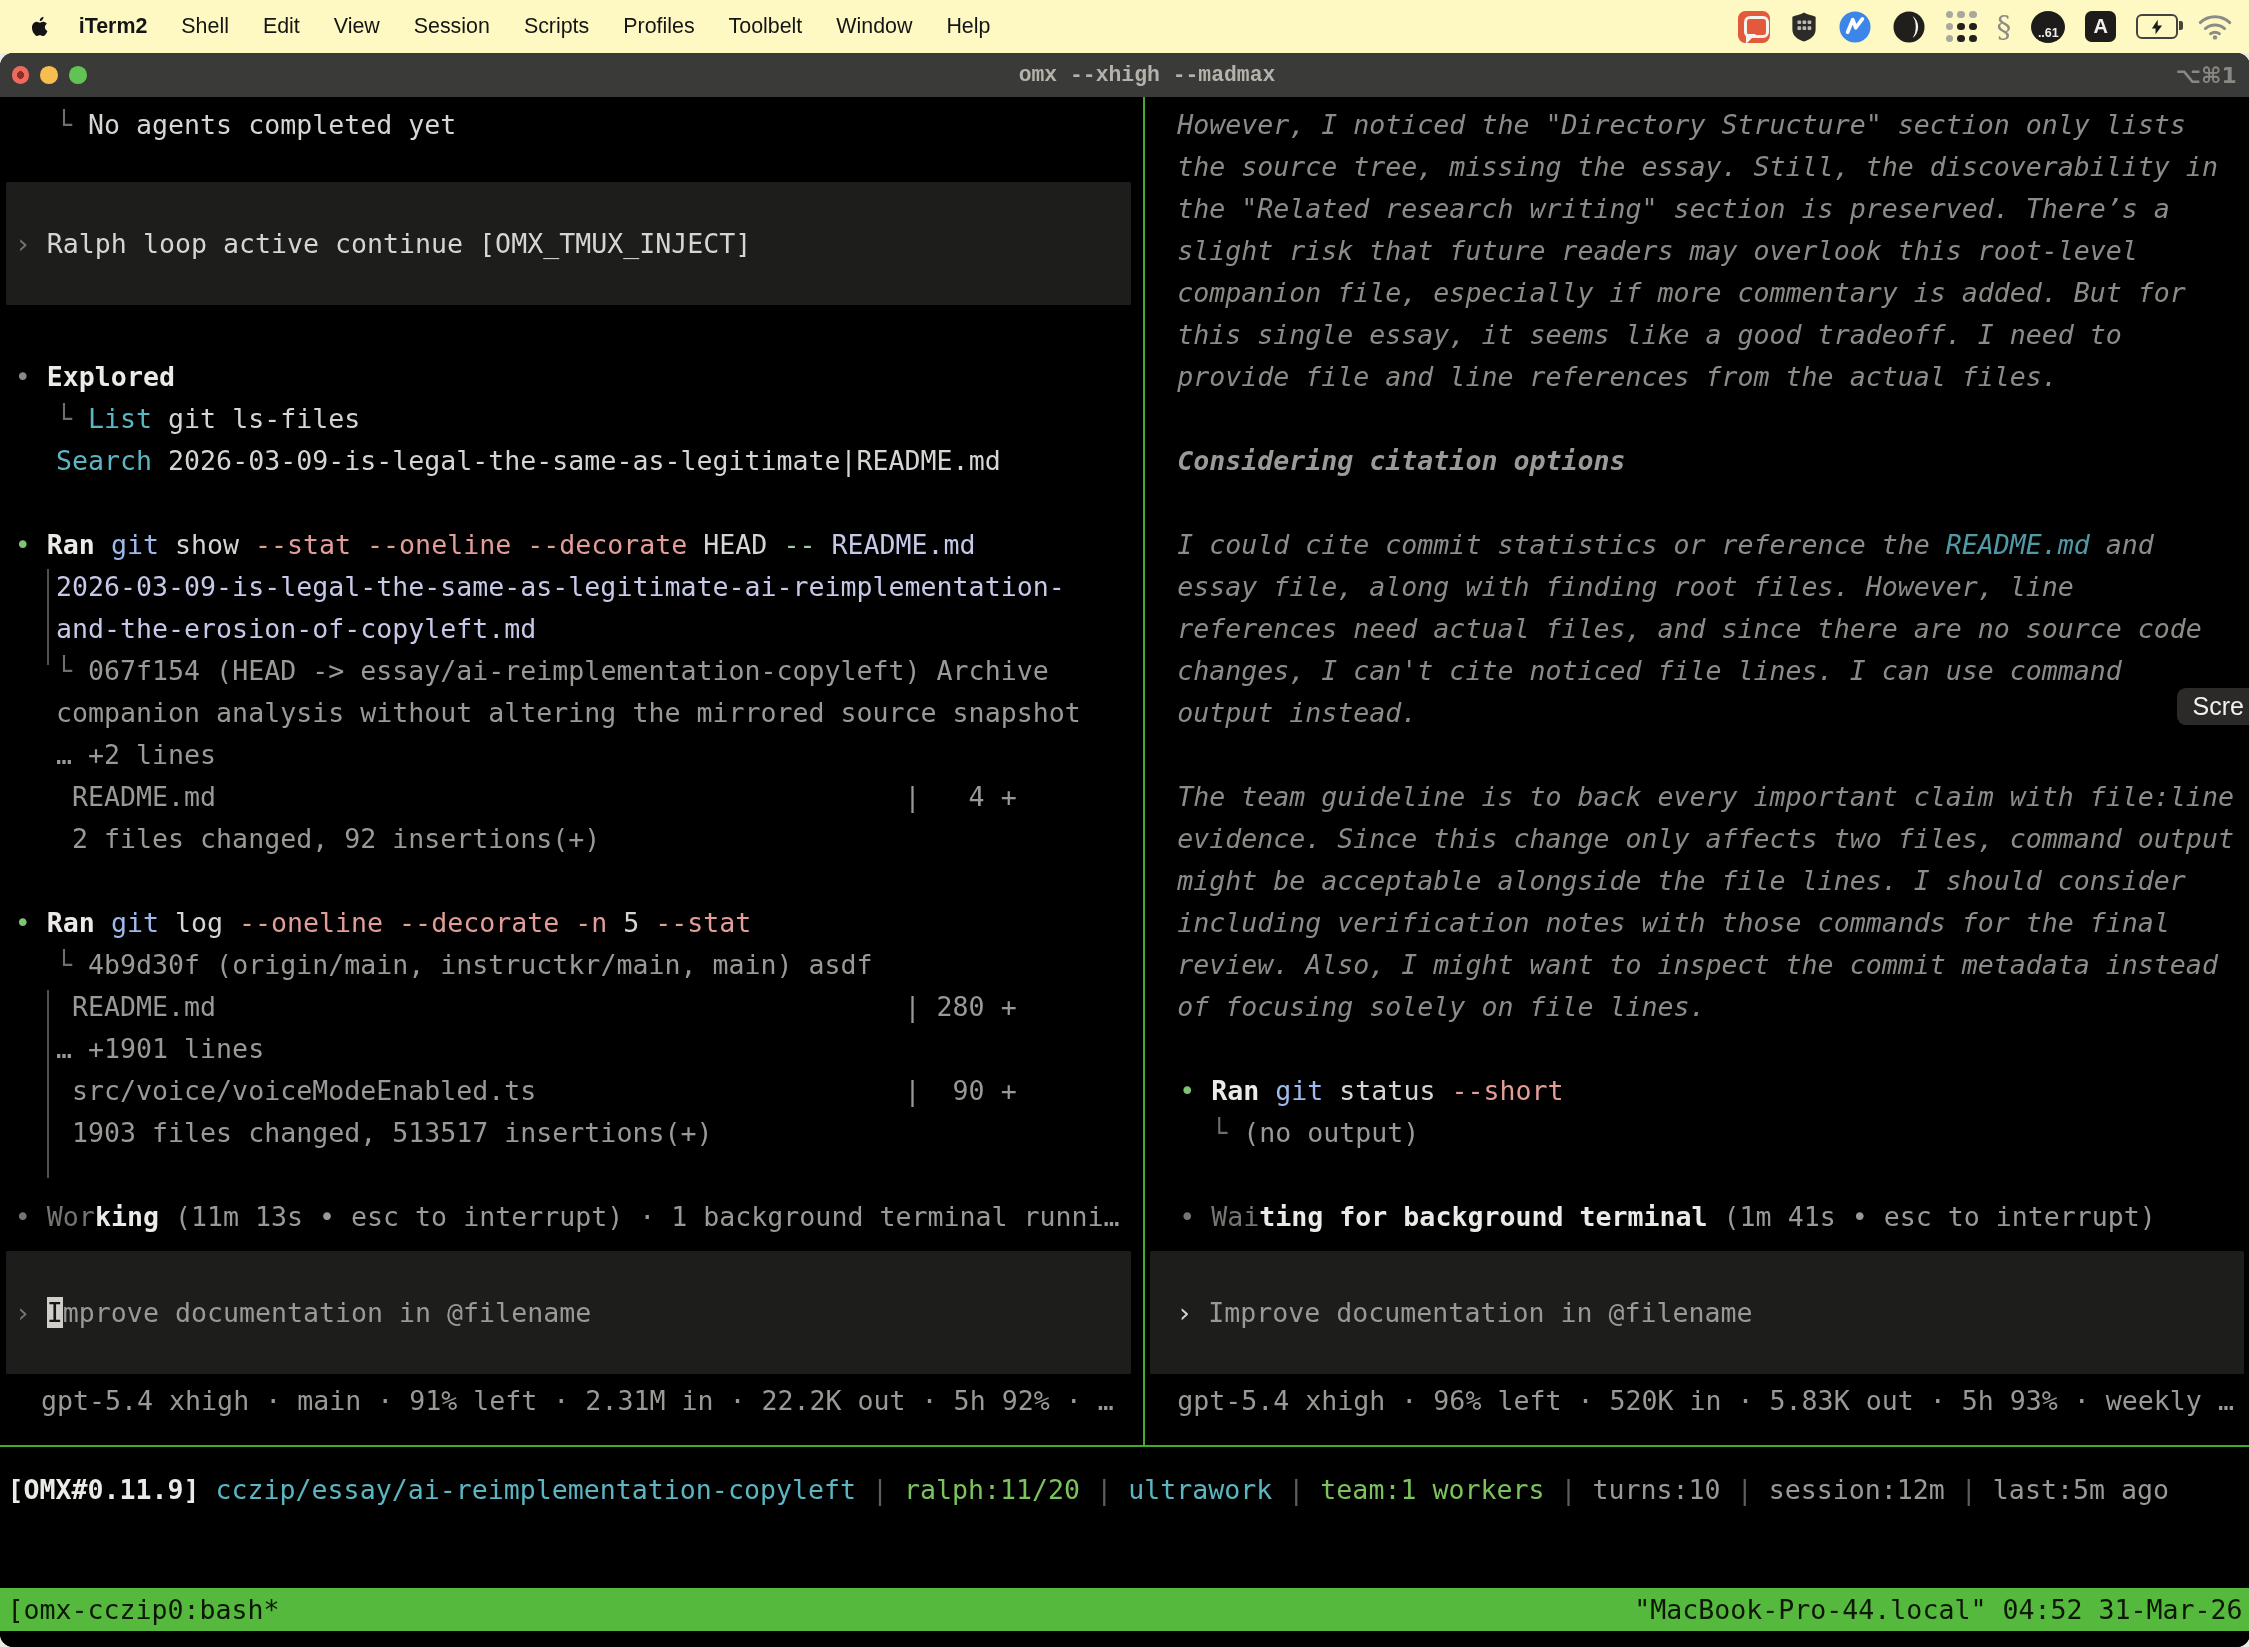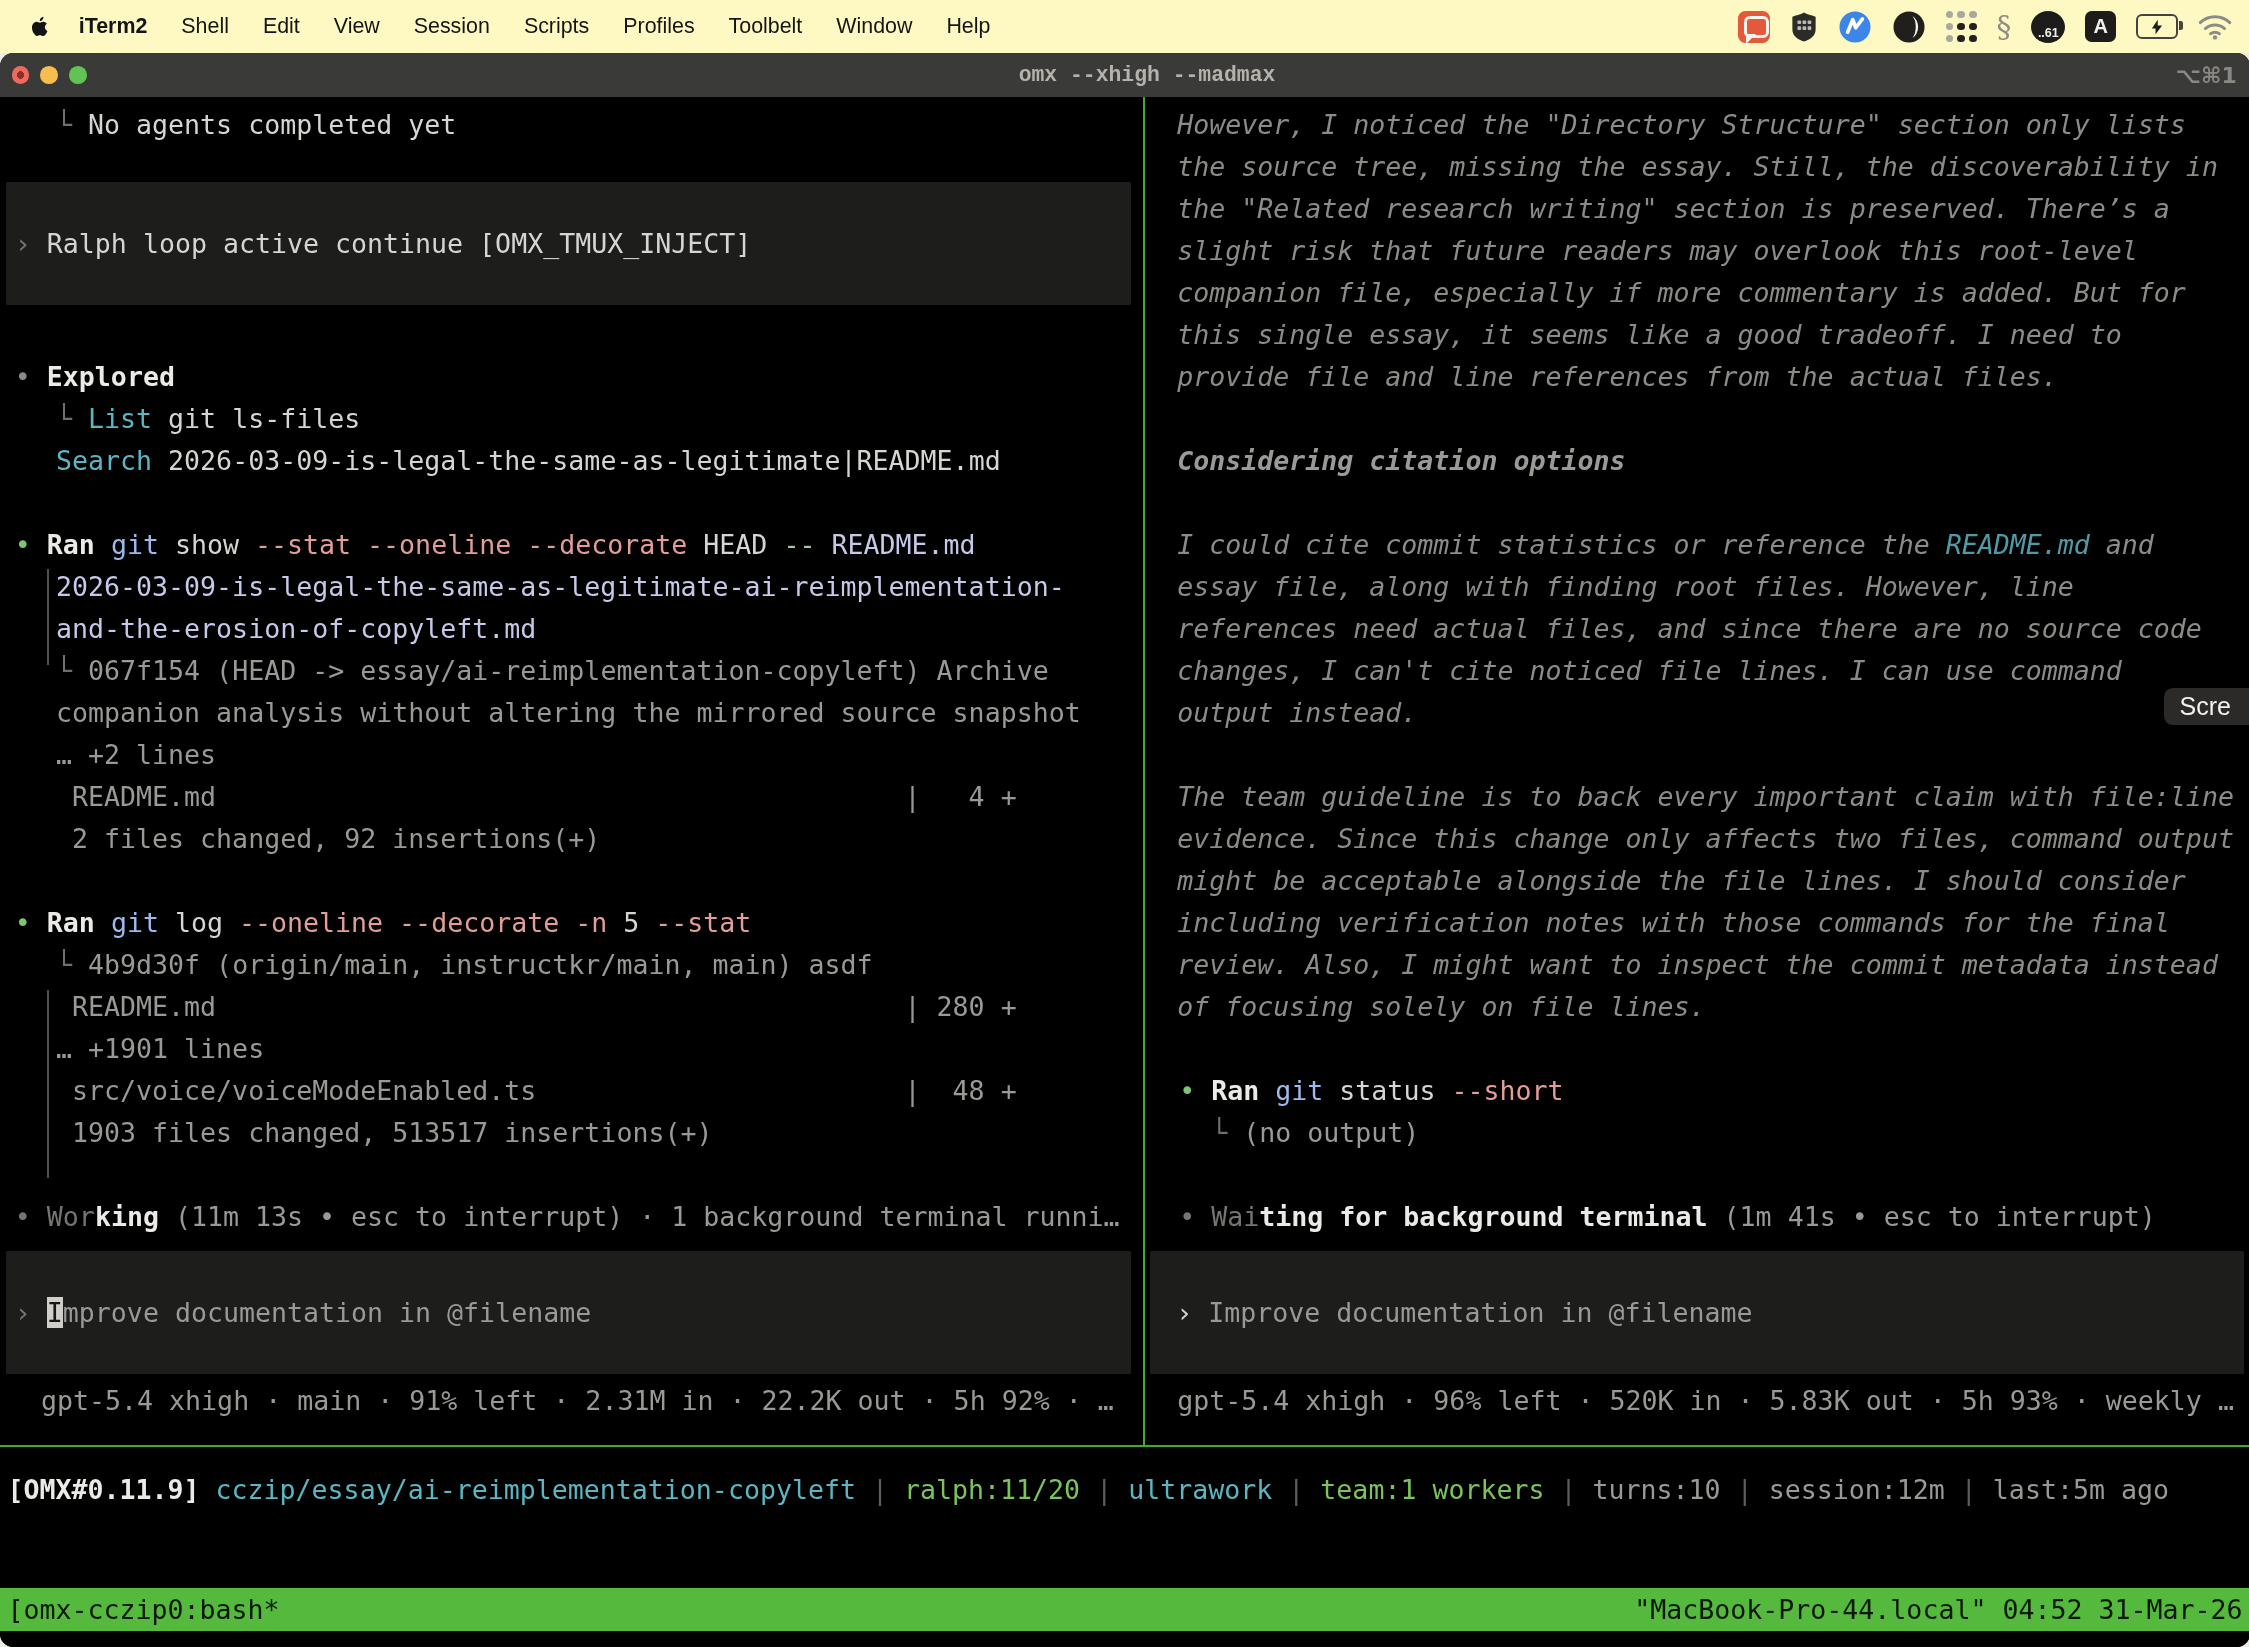--- a/index.html
+++ b/index.html
@@ -98,21 +98,21 @@
   .s-cursor{background:#cfcecb;color:#161614;}
 
   .statusline{margin-top:22px;height:42px;line-height:42px;white-space:pre;padding-left:7.4px;}
 
   .tmuxbar{position:absolute;left:0;right:0;bottom:16px;height:43px;background:#54b93c;
     color:#0d1706;line-height:43px;display:flex;justify-content:space-between;
     padding:0 7.4px;white-space:pre;font-size:26.6px;}
 
   .scre-tooltip{position:absolute;top:591px;right:0;height:37px;background:#2b2a28;
     border-radius:8.9px 0 0 8.9px;color:#f2f1ef;font-family:"Liberation Sans",sans-serif;
-    font-size:25px;line-height:37px;padding:0 19px 0 16px;}
+    font-size:25px;line-height:37px;padding:0 6px 0 16px;}
 </style>
 </head>
 <body>
 
 <div class="screen">
 
   <div class="menubar">
     <span class="apple">
       <svg width="22" height="25" viewBox="0 0 22 26">
           <path fill="#141414" d="M17.1 13.9c0-2.5 2-3.7 2.1-3.8-1.2-1.7-3-1.9-3.6-2-1.5-.2-3 .9-3.7.9-.8 0-2-.9-3.3-.9-1.7 0-3.2 1-4.1 2.5-1.7 3-.4 7.4 1.3 9.8.8 1.2 1.8 2.5 3.1 2.5 1.2-.1 1.7-.8 3.2-.8 1.5 0 1.9.8 3.3.8 1.3 0 2.2-1.2 3-2.4.9-1.4 1.3-2.7 1.3-2.8-.1 0-2.6-1-2.6-3.8zM14.6 5.9c.7-.8 1.1-1.9 1-3.1-1 .1-2.1.7-2.8 1.5-.6.7-1.2 1.9-1 2.9 1.1.1 2.2-.5 2.8-1.3z"></path>
@@ -214,21 +214,21 @@
             <div class="row tl i-sub"><span class="s-tree">└ </span><span class="s-gray">067f154 (HEAD -&gt; essay/ai-reimplementation-copyleft) Archive</span></div>
             <div class="row tl i-subsub"><span class="s-gray">companion analysis without altering the mirrored source snapshot</span></div>
             <div class="row tl i-subsub"><span class="s-gray">… +2 lines</span></div>
             <div class="row tl i-subsub"><span class="s-gray"> README.md                                           |   4 +</span></div>
             <div class="row tl i-subsub"><span class="s-gray"> 2 files changed, 92 insertions(+)</span></div>
             <div class="row tl"></div>
             <div class="row tl i-bullet"><span class="s-bgreen">• </span><span class="s-bwhite">Ran</span><span class="s-white"> </span><span class="s-blue">git</span><span class="s-white"> log </span><span class="s-salmon">--oneline --decorate -n</span><span class="s-white"> 5 </span><span class="s-salmon">--stat</span></div>
             <div class="row tl i-sub"><span class="s-tree">└ </span><span class="s-gray">4b9d30f (origin/main, instructkr/main, main) asdf</span></div>
             <div class="row tl i-subsub"><span class="s-gray"> README.md                                           | 280 +</span></div>
             <div class="row tl i-subsub"><span class="s-gray">… +1901 lines</span></div>
-            <div class="row tl i-subsub"><span class="s-gray"> src/voice/voiceModeEnabled.ts                       |  48 +</span></div>
+            <div class="row tl i-subsub"><span class="s-gray"> src/voice/voiceModeEnabled.ts                       |  90 +</span></div>
             <div class="row tl i-subsub"><span class="s-gray"> 1903 files changed, 513517 insertions(+)</span></div>
             <div class="row tl"></div>
             <div class="row tl i-bullet"><span class="s-bdim">• </span><span class="s-dim">Wor</span><span class="s-bwhite">king</span><span class="s-gray"> (11m 13s • esc to interrupt) · 1 background terminal runni…</span></div>
             <div class="row inbox"><span class="s-dim">› </span><span class="s-cursor">I</span><span class="s-gray">mprove documentation in @filename</span></div>
             <div class="row tl i-gpt"><span class="s-gray">gpt-5.4 xhigh · main · 91% left · 2.31M in · 22.2K out · 5h 92% · …</span></div>
           </div>
         <div class="vdivider"></div>
         <div class="pane pane-right" id="pane-right">
             <div class="row tl i-para"><span class="s-it">However, I noticed the "Directory Structure" section only lists</span></div>
             <div class="row tl i-para"><span class="s-it">the source tree, missing the essay. Still, the discoverability in</span></div>

